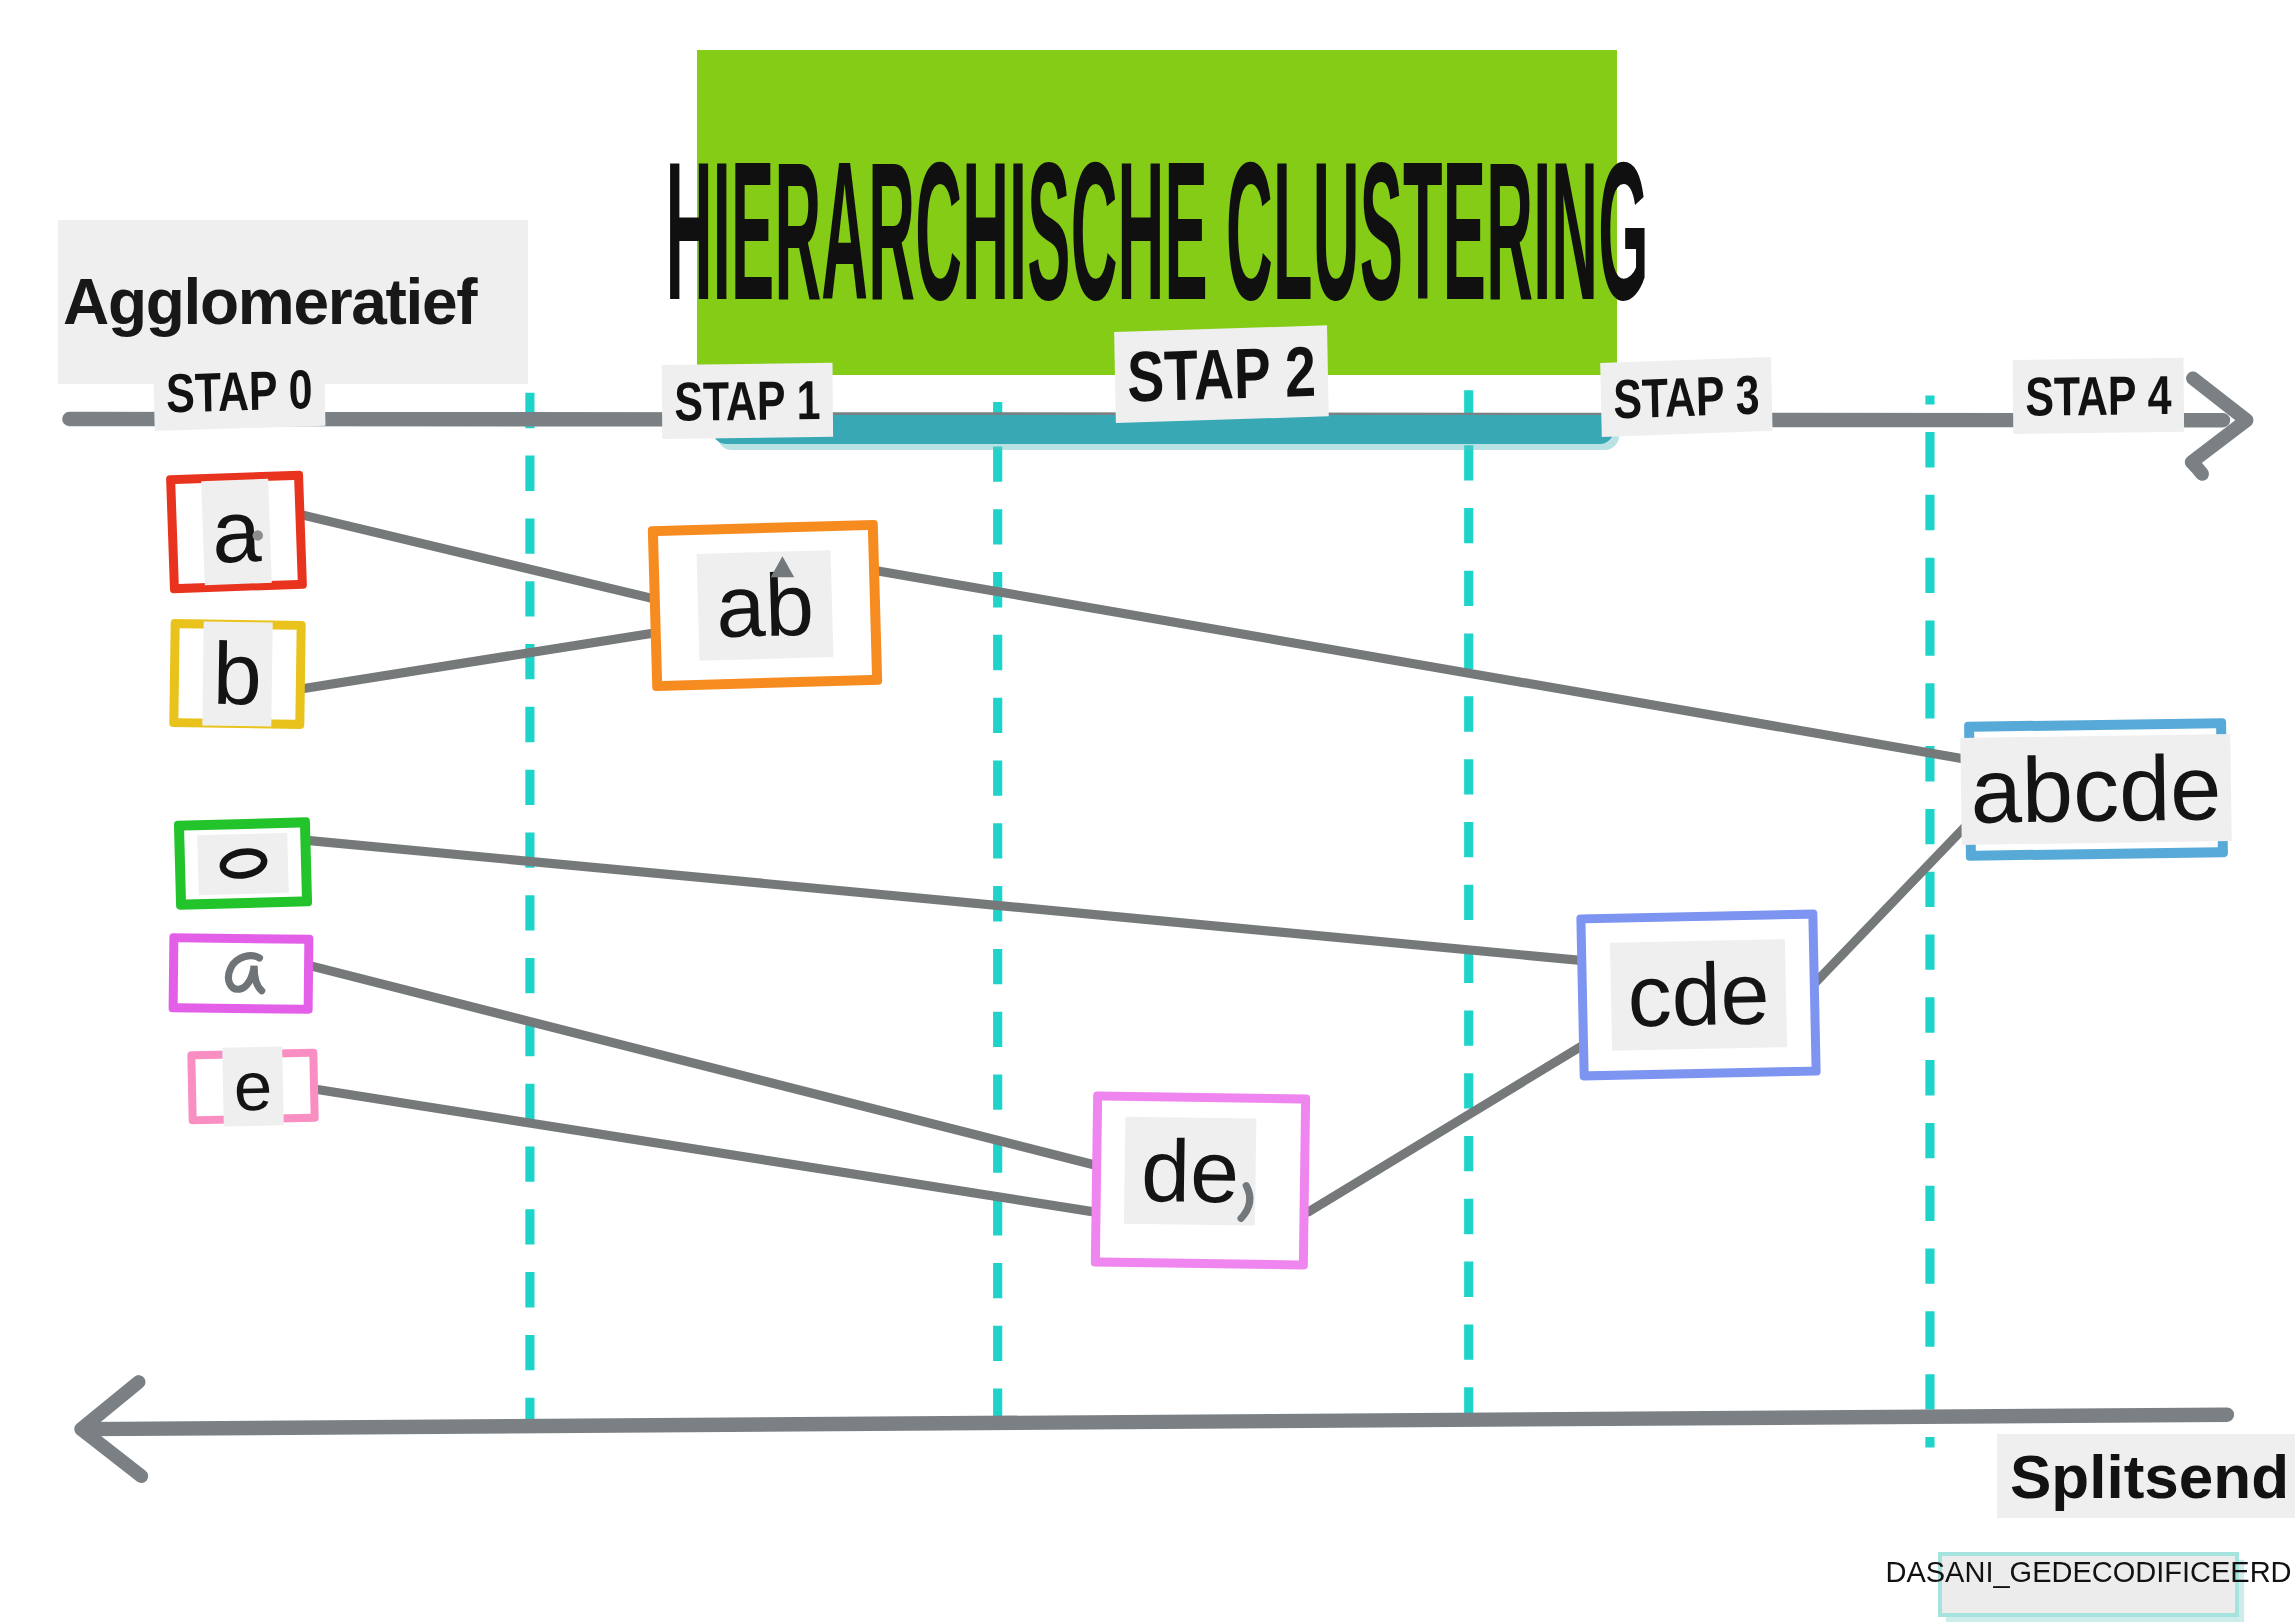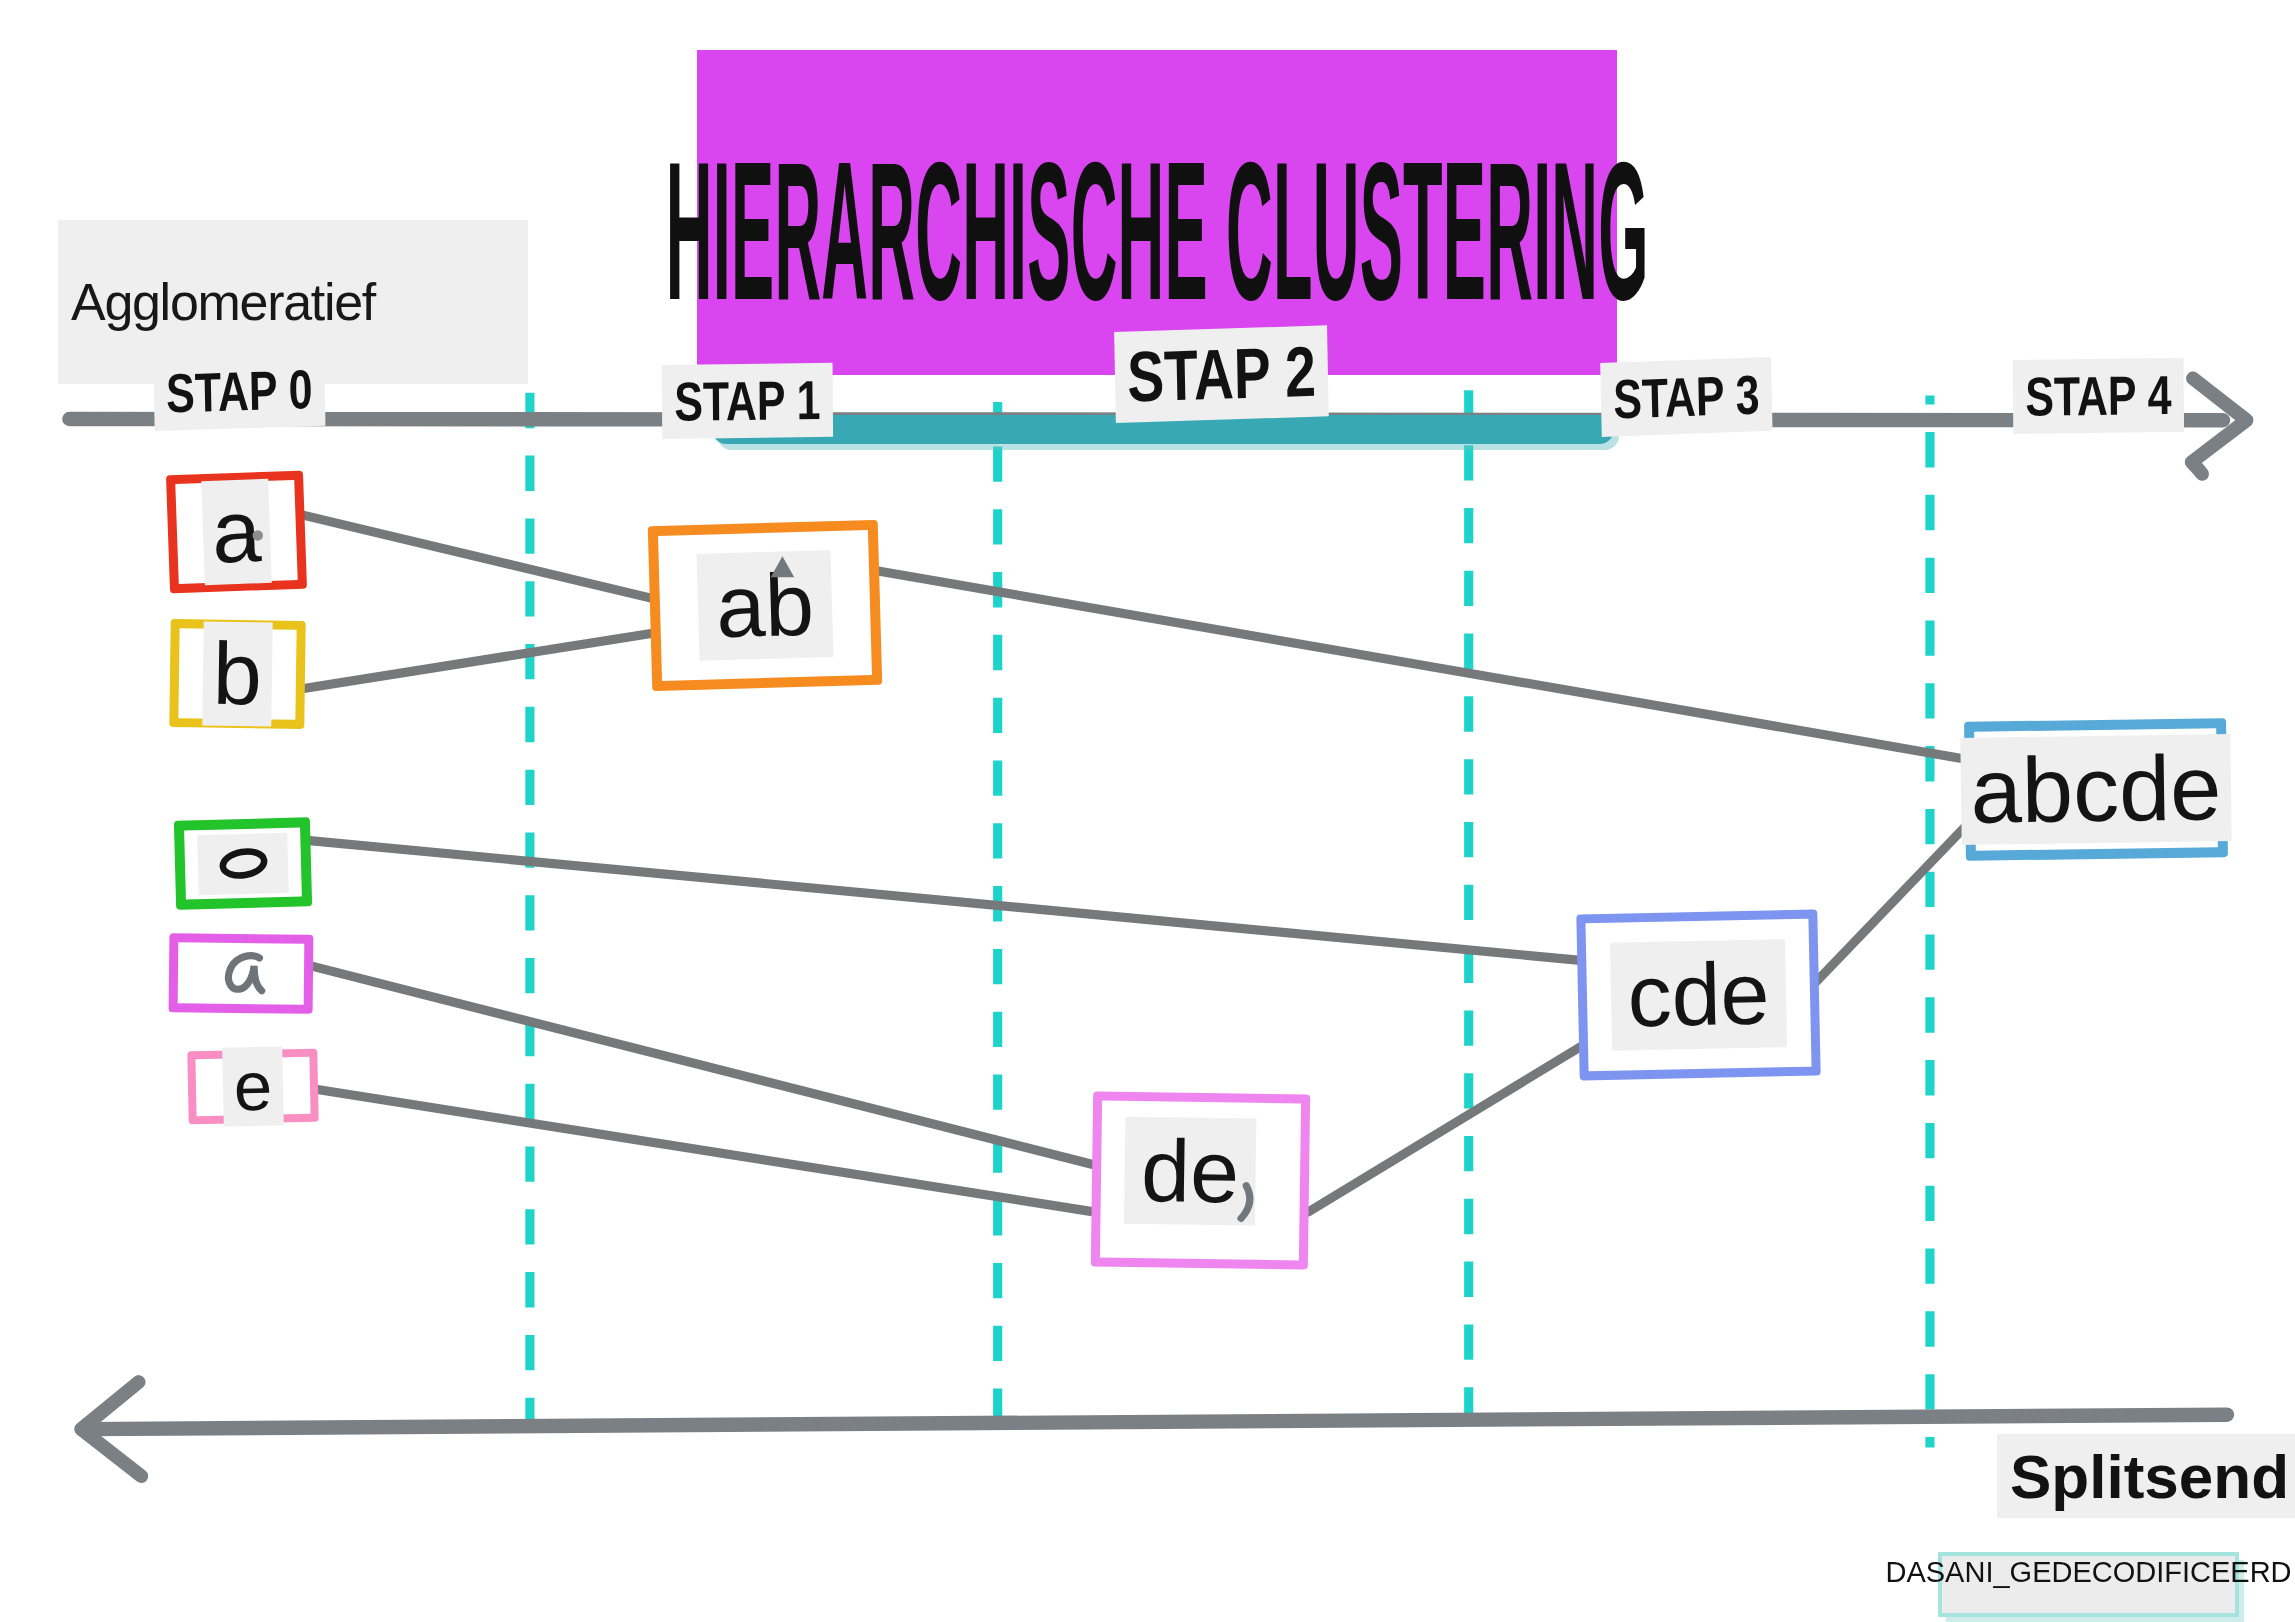--- a/index.html
+++ b/index.html
@@ -2,29 +2,29 @@
 <html style="font-size:10.5px"><head>
 <meta charset="utf-8">
 <style>
   * { margin:0; padding:0; box-sizing:border-box; }
   html,body { width:2295px; height:1623px; }
   body { position:relative; background:#ffffff; font-family:"Liberation Sans", sans-serif; color:#141414; overflow:hidden; }
   .abs { position:absolute; }
   svg.layer { position:absolute; left:0; top:0; width:2295px; height:1623px; }
 
   
-  .title-bg { left:697px; top:50px; width:920px; height:325px; background:#d946ef;
+  .title-bg { left:697px; top:50px; width:920px; height:325px; background:#84cc16;
               display:flex; align-items:center; justify-content:center; padding-top:37px; }
   .title-text { font-size:196px; font-weight:bold; white-space:nowrap; transform:scaleX(0.33); letter-spacing:0.7px; color:#101010; }
   .underline { left:712px; top:415px; width:902px; height:29px; border-radius:14.4px; background:#38a9b4;
                box-shadow:5.2px 5.9px 0 rgba(100,190,196,0.45); }
 
   
   .agglo { left:58px; top:220px; width:470px; height:164px; background:#efefef; display:flex; align-items:center; }
-  .agglo span { font-size:52px; font-weight:normal; padding-left:13px; letter-spacing:-1.3px; color:#181818; }
+  .agglo span { font-size:64px; font-weight:bold; padding-left:5px; letter-spacing:-1.3px; color:#181818; }
   .splits { left:1997px; top:1434px; }
   .splits span { display:inline-block; background:#efefef; font-size:62px; font-weight:bold; padding:6.5px 13px; color:#121212; }
 
   
   .step { position:absolute; transform-origin:left center; }
   .step span { display:inline-block; background:#efefef; font-size:55px; font-weight:bold; padding:5.2px 15.7px; white-space:nowrap; color:#121212; }
   .step-0 { left:154px;  top:357px; transform:scaleX(0.78) rotate(-1.4deg); }
   .step-1 { left:662px; top:365px; transform:scaleX(0.78) rotate(-0.6deg); }
   .step-2 { left:1115px; top:332px; transform:scaleX(0.78) rotate(-1.4deg); }
   .step-2 span { font-size:71px; }

